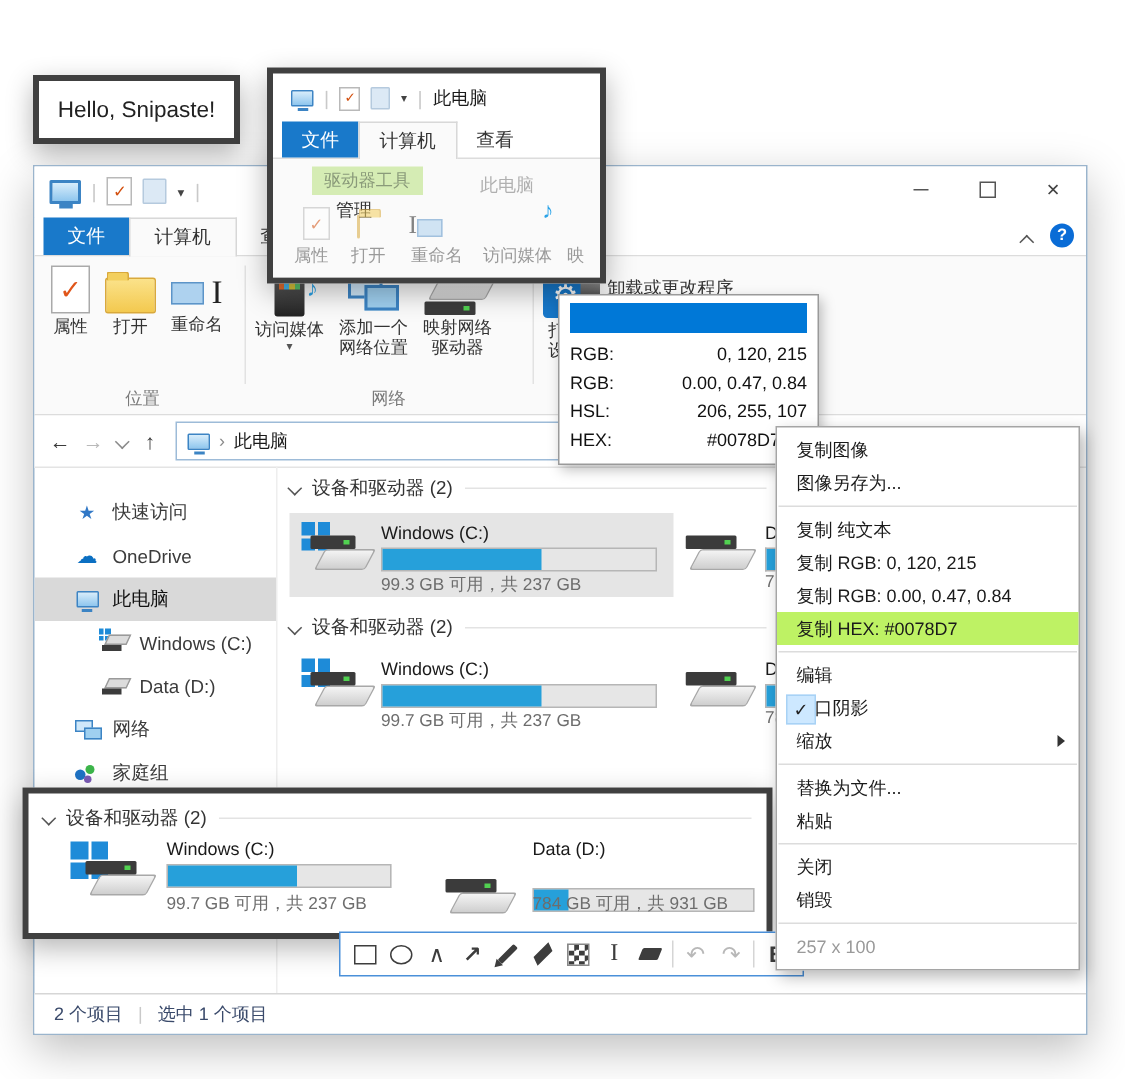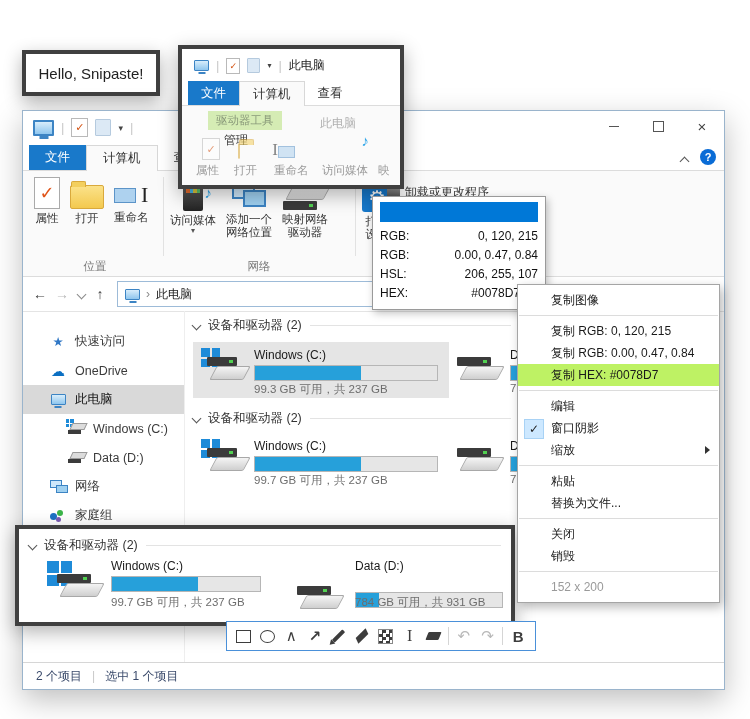--- a/index.html
+++ b/index.html
@@ -90,21 +90,21 @@
   .dname{color:#1a1a1a;font-size:12px;}
   
   .statusbar{position:absolute;left:0;right:0;bottom:0;height:26px;border-top:1px solid #d6d6d6;display:flex;align-items:center;gap:10px;padding-left:13px;color:#3a4a6b;background:#fff;}
   .stsep{color:#c9c9c9;}
   
   #color-popup{width:158px;background:#fff;border:1px solid #9a9a9a;box-shadow:2px 3px 8px rgba(0,0,0,.25);padding:5px 7px 6px;z-index:40;}
   #color-popup .swatch{height:20px;margin-bottom:5px;}
   #color-popup .crow{display:flex;justify-content:space-between;font-size:12px;color:#111;line-height:19px;}
   
   #context-menu{width:201px;background:#fff;border:1px solid #a5a5a5;box-shadow:3px 4px 10px rgba(0,0,0,.28);padding:4px 0;z-index:60;}
-  .mi{height:22px;line-height:22px;padding-left:33px;position:relative;color:#1a1a1a;font-size:12px;white-space:nowrap;}
+  .mi{height:22px;line-height:22px;padding-left:13px;position:relative;color:#1a1a1a;font-size:12px;white-space:nowrap;}
   .mi.hl{background:#bef264;}
   .mi.dis{color:#9a9a9a;}
   .mi .chk{position:absolute;left:6px;top:2px;width:18px;height:18px;background:#cde8ff;border:1px solid #a8d2f5;display:flex;align-items:center;justify-content:center;color:#222;font-size:12px;}
   .mi .sub{position:absolute;right:9px;top:7px;width:0;height:0;border-left:5px solid #333;border-top:4px solid transparent;border-bottom:4px solid transparent;}
   .msep{height:1px;background:#dcdcdc;margin:4px 1px;}
   
   #snip-toolbar{height:28px;background:#fff;border:1px solid #4a90d9;display:flex;align-items:center;padding:0 5px;z-index:55;}
   .tool{width:25px;height:22px;display:flex;align-items:center;justify-content:center;color:#3d3d3d;font-size:15px;}
   .tool .sq{width:13px;height:11px;border:1.5px solid #3d3d3d;}
   .tool .ci{width:13px;height:11px;border:1.5px solid #3d3d3d;border-radius:50%;}
@@ -490,34 +490,36 @@
       <span>↷</span>
     </div>
   <div class="tsep"></div>
   <div class="tool" style="font-weight:bold;">
       <span>B</span>
     </div>
 </div>
 
 <div class="abs" id="context-menu" style="left:517px;top:284px;">
   <div class="mi">复制图像</div>
+  <div class="mi">图像另存为...</div>
   <div class="msep"></div>
+  <div class="mi">复制 纯文本</div>
   <div class="mi">复制 RGB: 0, 120, 215</div>
   <div class="mi">复制 RGB: 0.00, 0.47, 0.84</div>
   <div class="mi hl">复制 HEX: #0078D7</div>
   <div class="msep"></div>
   <div class="mi">编辑</div>
   <div class="mi">
     <span class="chk">✓</span>
     <span>窗口阴影</span>
   </div>
   <div class="mi">
     <span>缩放</span><span class="sub"></span>
   </div>
   <div class="msep"></div>
+  <div class="mi">替换为文件...</div>
   <div class="mi">粘贴</div>
-  <div class="mi">替换为文件...</div>
   <div class="msep"></div>
   <div class="mi">关闭</div>
   <div class="mi">销毁</div>
   <div class="msep"></div>
-  <div class="mi dis">152 x 200</div>
+  <div class="mi dis">257 x 100</div>
 </div>
 
 </body></html>

